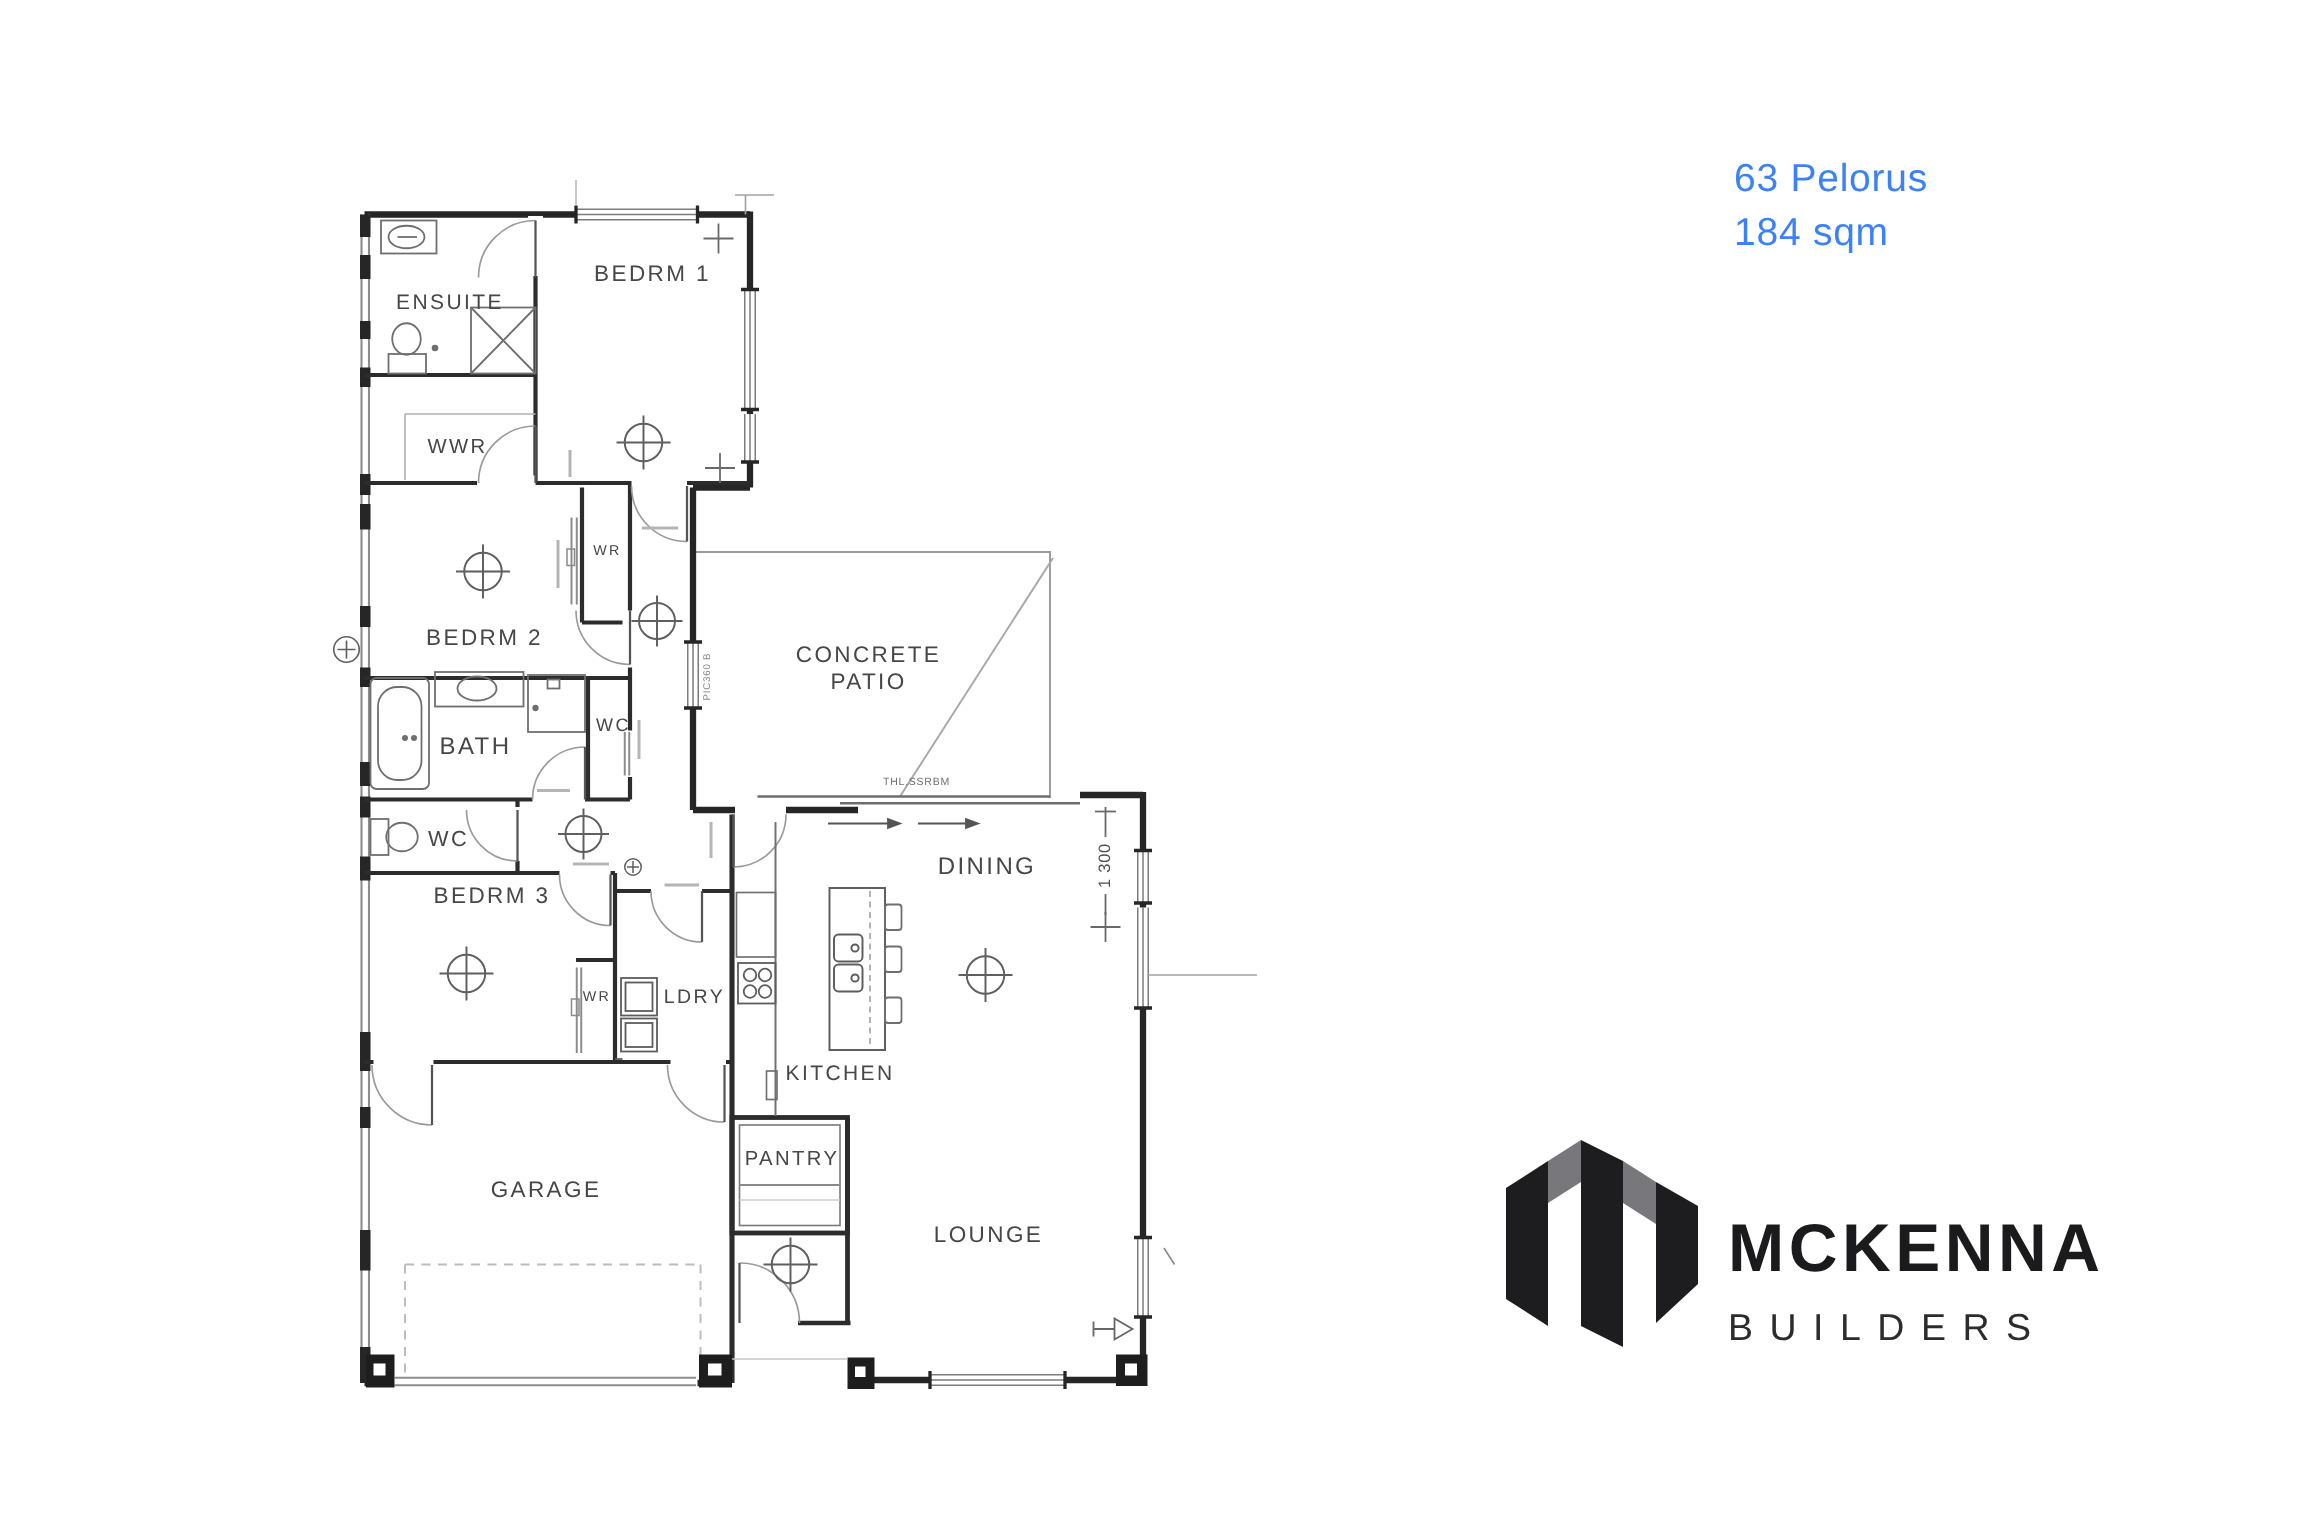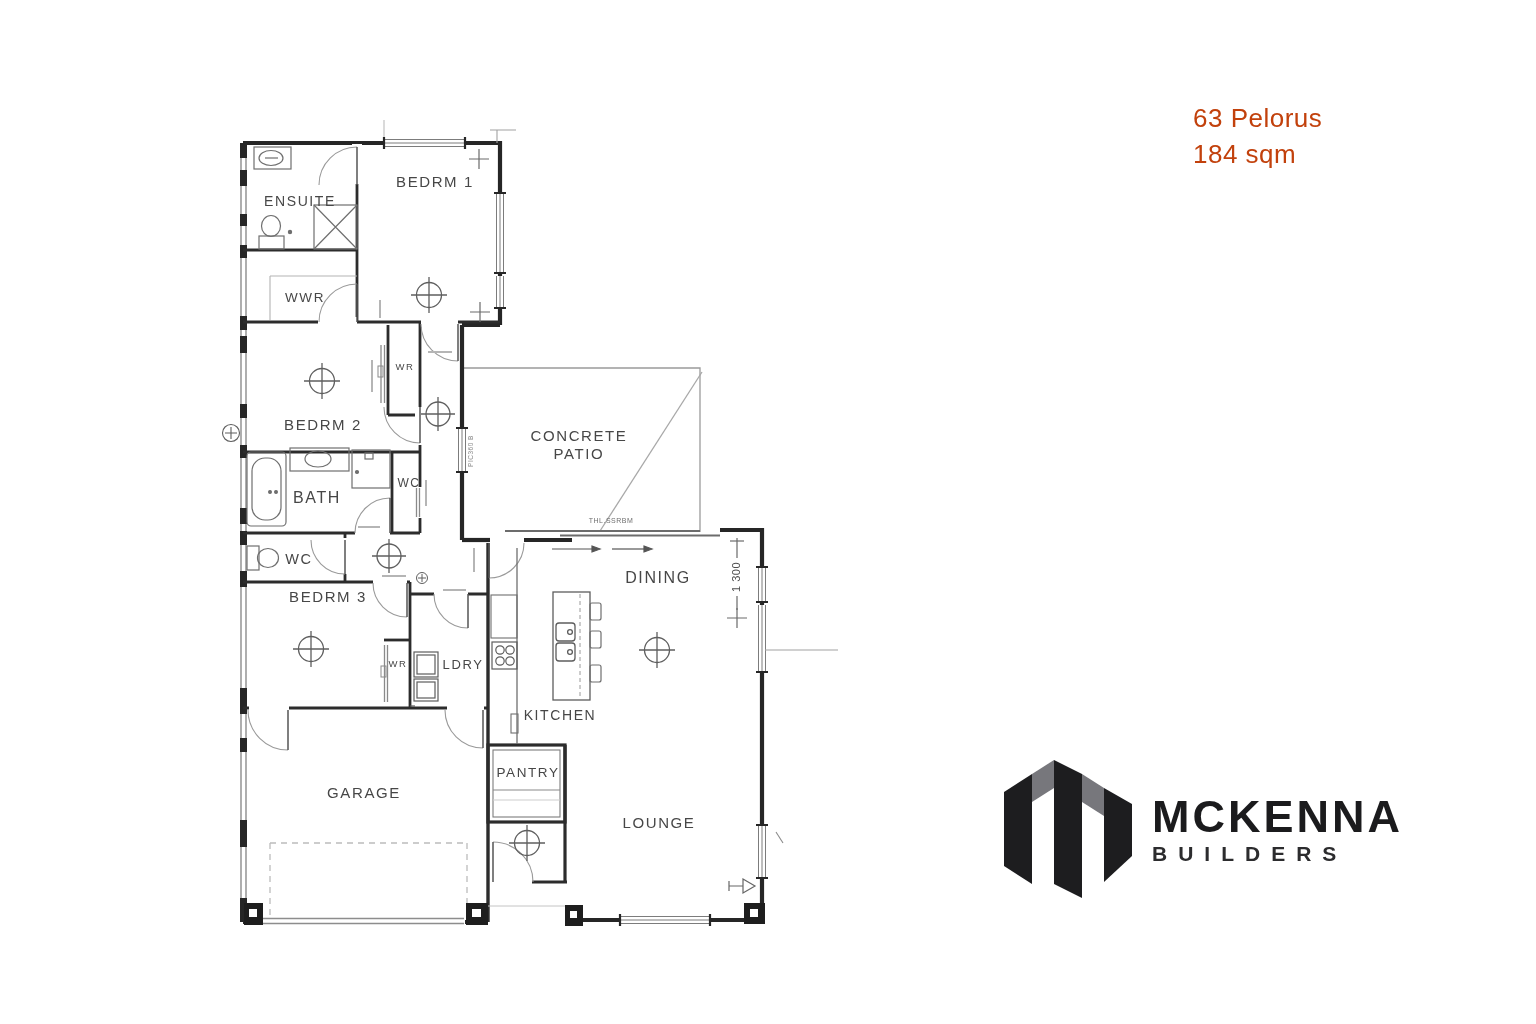--- a/index.html
+++ b/index.html
@@ -1,25 +1,25 @@
 <!DOCTYPE html>
 <html><head>
 <meta charset="utf-8">
 <style>
   html,body{margin:0;padding:0;background:#ffffff;}
   .stage{position:relative;width:1536px;height:1024px;background:#ffffff;overflow:hidden;
          font-family:"Liberation Sans", sans-serif;}
   .plan-svg{position:absolute;left:0;top:0;}
-  .info-panel{position:absolute;left:1193px;top:100px;color:#c2410c;
+  .info-panel{position:absolute;left:1156px;top:100px;color:#3b82f6;
               font-size:26px;line-height:36px;font-weight:400;letter-spacing:0.5px;}
-  .logo{position:absolute;left:1002px;top:752px;display:flex;align-items:flex-start;}
+  .logo{position:absolute;left:1002px;top:752px;display:flex;align-items:flex-end;}
   .logo-icon{width:132px;height:148px;}
   .logo-text{margin-left:18px;margin-top:42px;}
   .logo-brand{font-size:45px;font-weight:bold;letter-spacing:3px;color:#1b1b1d;line-height:45px;}
-  .logo-tagline{font-size:21px;font-weight:700;letter-spacing:11px;color:#2c2c2e;margin-top:3px;}
+  .logo-tagline{font-size:25px;font-weight:400;letter-spacing:11px;color:#2c2c2e;margin-top:17px;}
 </style>
 </head>
 <body>
 
 <div class="stage">
 
 <svg class="plan-svg" width="1536" height="1024" viewBox="0 0 1536 1024">
 
   <g stroke="#9b9b9b" stroke-width="1.3" fill="none">
     <path d="M462,368 L700,368 L700,532"></path>

